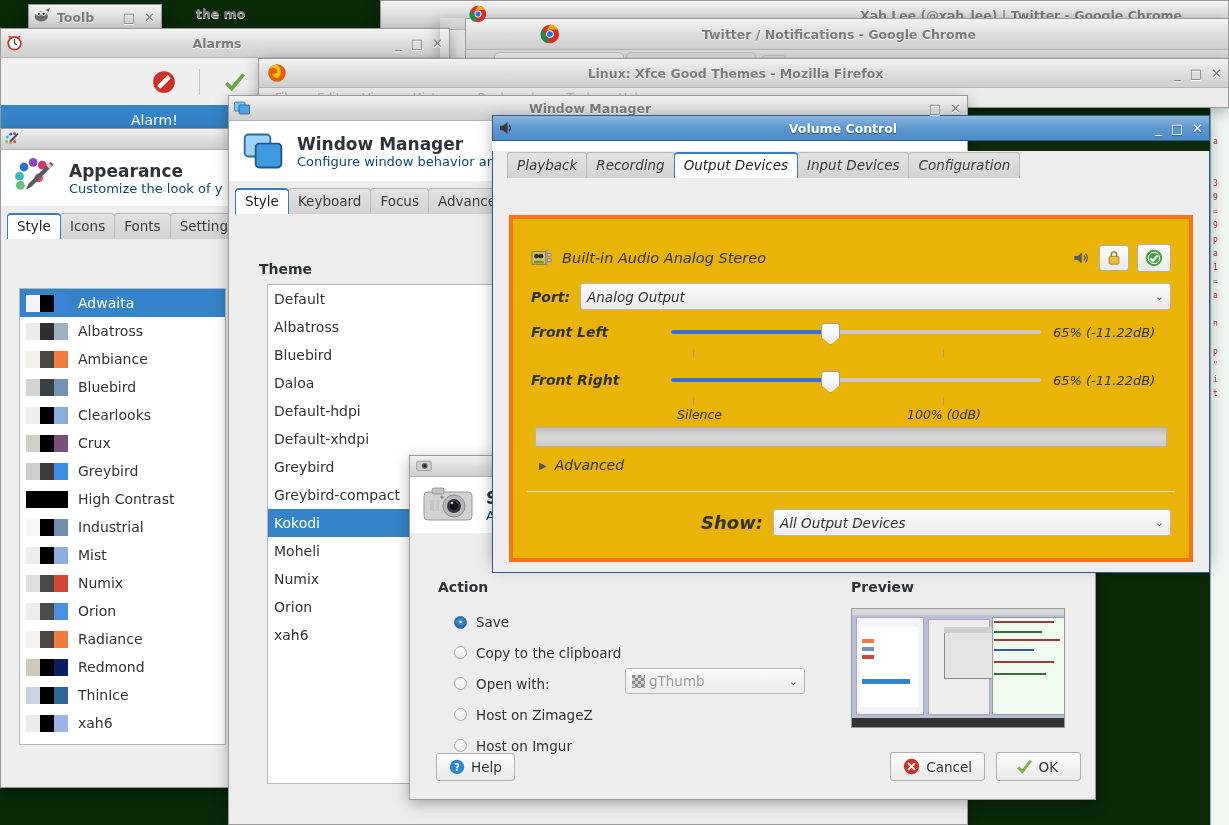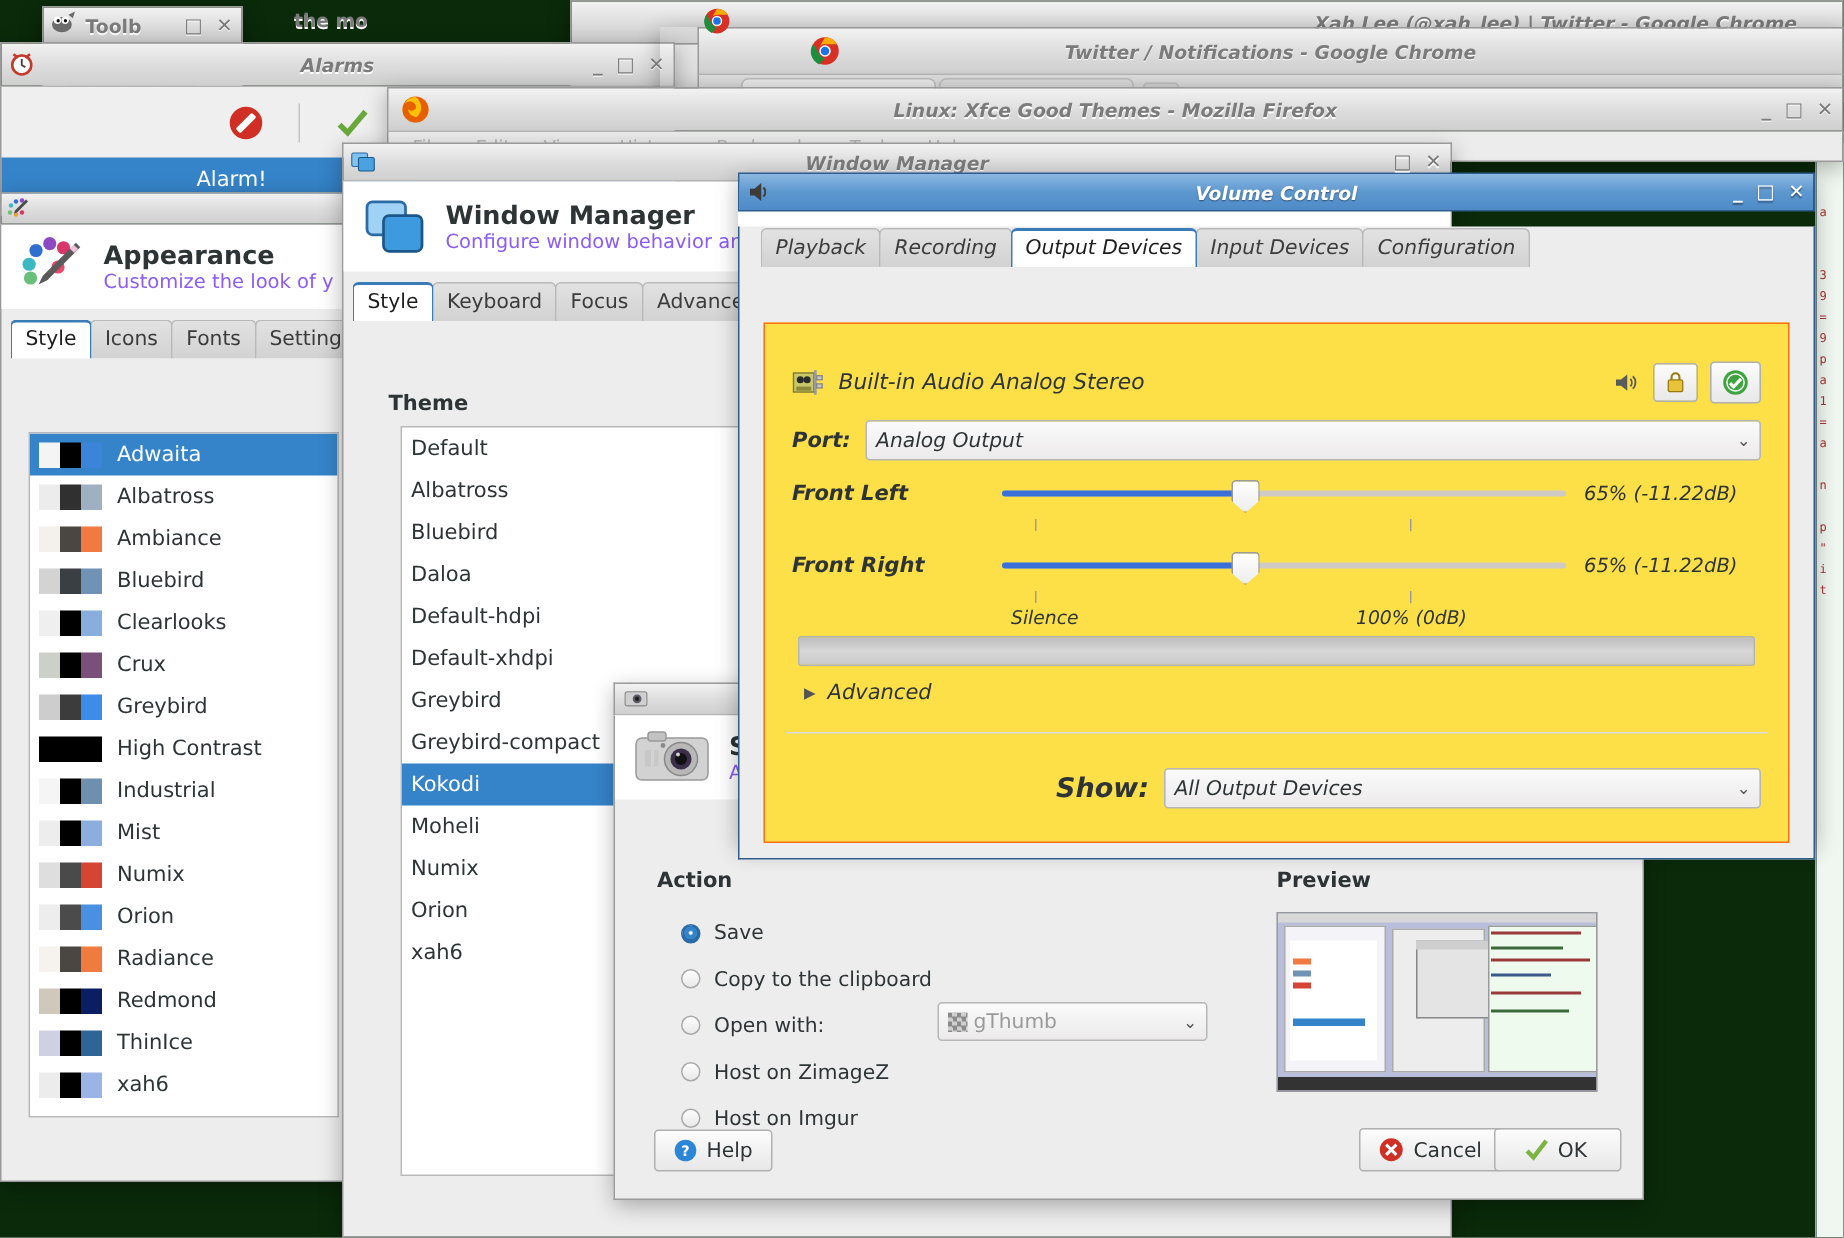--- a/index.html
+++ b/index.html
@@ -25,21 +25,21 @@
     font-size: 12.5px;
     color: #7b7b7b;
     text-shadow: 0 1px 0 #fff;
   }
   .tb.active {
     background: linear-gradient(#8cb8e0, #5d97cf 50%, #4e8bc7);
     border:1px solid #2e5d8c;
     color:#ffffff;
     text-shadow: 0 1px 1px rgba(0,0,0,.45);
   }
-  .tb .title { position:absolute; left:0; right:0; text-align:center; pointer-events:none; white-space:nowrap; overflow:hidden;font-style:italic;}
+  .tb .title { position:absolute; left:0; right:16px; text-align:center; pointer-events:none; white-space:nowrap; overflow:hidden;}
   .tb .ico { width:20px; height:20px; margin-left:4px; flex:0 0 auto; z-index:2;}
   .tb .btns { margin-left:auto; margin-right:6px; display:flex; gap:9px; z-index:2; font-weight:bold; font-size:13px;}
   .tb .btns span { cursor:pointer; line-height:1; }
 
   .body-panel { background:#ededed; border:1px solid #9a9a9a; border-top:none; }
 
   
   .tabs { display:flex; align-items:flex-end; height:27px; padding-left:6px; gap:0px;}
   .tab {
     padding: 4px 9px 5px 9px;
@@ -94,21 +94,21 @@
   .strack { position:absolute; top:7px; left:0; right:0; height:4px; background:#cfcbc4; border-radius:2px;}
   .sfill { position:absolute; top:7px; left:0; height:4px; background:#3a6fd8; border-radius:2px;}
   .sknob { position:absolute; top:0px; width:19px; height:22px; margin-left:-9px;
      background:linear-gradient(#ffffff,#ededed);
      border:1px solid #9a9a9a; border-radius:3px 3px 0 0;
      clip-path: polygon(0 0,100% 0,100% 62%,50% 100%,0 62%); }
   .tick { position:absolute; width:1px; height:8px; background:#9d9d9d; }
 
   .hdrpanel { background:#fff; display:flex; align-items:center; gap:12px; padding:8px 12px; }
   .hdrpanel h2 { font-size:17px; }
-  .hdrpanel .sub { font-size:13px; color:#8b5cf6; font-weight:normal;}
+  .hdrpanel .sub { font-size:13px; color:#0c4a6e; font-weight:normal;}
   .shadow { box-shadow: 0 4px 14px rgba(0,0,0,.30); }
 </style>
 </head>
 <body>
 
 <div class="win" style="left:0;top:0;width:1229px;height:825px;background:#0a2a0a;"></div>
 
 <div class="win" style="left:1210px;top:95px;width:19px;height:730px;background:#eef6ee;border-left:1px solid #8fa8c4;overflow:hidden;">
   <div style="width:19px;height:730px;background:#f0f7f0;"></div>
   <div style="position:absolute;top:40px;left:2px;font-size:8px;line-height:14px;color:#a33;font-family:'DejaVu Sans Mono',monospace;">
@@ -586,21 +586,21 @@
       <div style="position:absolute;left:10px;top:70px;width:48px;height:5px;background:#3584c9;"></div>
     </div>
 
     <div class="btn" style="position:absolute;left:26px;bottom:18px;">
       <svg width="16" height="16" viewBox="0 0 20 20">
           <circle cx="10" cy="10" r="9" fill="#2b86d6"></circle>
           <text x="10" y="14.5" font-size="12" font-weight="bold" fill="#fff" text-anchor="middle" font-family="DejaVu Sans">?</text>
         </svg>
       <span>Help</span>
     </div>
-    <div class="btn" style="position:absolute;right:94px;bottom:18px;">
+    <div class="btn" style="position:absolute;right:110px;bottom:18px;">
       <svg width="17" height="17" viewBox="0 0 20 20">
           <circle cx="10" cy="10" r="9" fill="#cf2f24"></circle>
           <path d="M6 6l8 8M14 6l-8 8" stroke="#fff" stroke-width="2.4"></path>
         </svg>
       <span>Cancel</span>
     </div>
     <div class="btn" style="position:absolute;right:14px;bottom:18px;padding-left:18px;padding-right:22px;">
       <svg width="18" height="17" viewBox="0 0 20 20">
           <path d="M3 11l5 5L18 3" fill="none" stroke="#7cb342" stroke-width="3.4"></path>
         </svg>
@@ -627,21 +627,21 @@
   <div class="body-panel" style="height:422px;background:#ededed;position:relative;border-color:#2e5d8c;font-style:italic;">
 
     <div class="tabs" style="margin-top:10px;padding-left:14px;">
       <div class="tab">Playback</div>
       <div class="tab">Recording</div>
       <div class="tab sel">Output Devices</div>
       <div class="tab">Input Devices</div>
       <div class="tab">Configuration</div>
     </div>
 
-    <div style="position:absolute;left:16px;right:16px;top:64px;bottom:10px;background:#fde047;border:1px solid #f97316;">
+    <div style="position:absolute;left:16px;right:16px;top:64px;bottom:10px;background:#eab308;border:4px solid #f97316;">
 
       <div style="position:absolute;left:18px;top:22px;right:18px;height:34px;display:flex;align-items:center;">
         <svg width="22" height="20" viewBox="0 0 24 22" style="margin-right:9px;">
           <rect x="1" y="4" width="15" height="14" fill="#c8c86a" stroke="#7a7a2a"></rect>
           <rect x="3" y="14" width="11" height="3" fill="#8a8a3a"></rect>
           <circle cx="6" cy="9" r="2.6" fill="#2b2b2b"></circle>
             <circle cx="11" cy="9" r="2.6" fill="#2b2b2b"></circle>
           <rect x="16" y="2" width="2" height="18" fill="#9a9a9a"></rect>
           <rect x="18" y="6" width="4" height="3" fill="#c9c9c9" stroke="#888"></rect>
           <rect x="18" y="12" width="4" height="3" fill="#c9c9c9" stroke="#888"></rect>

